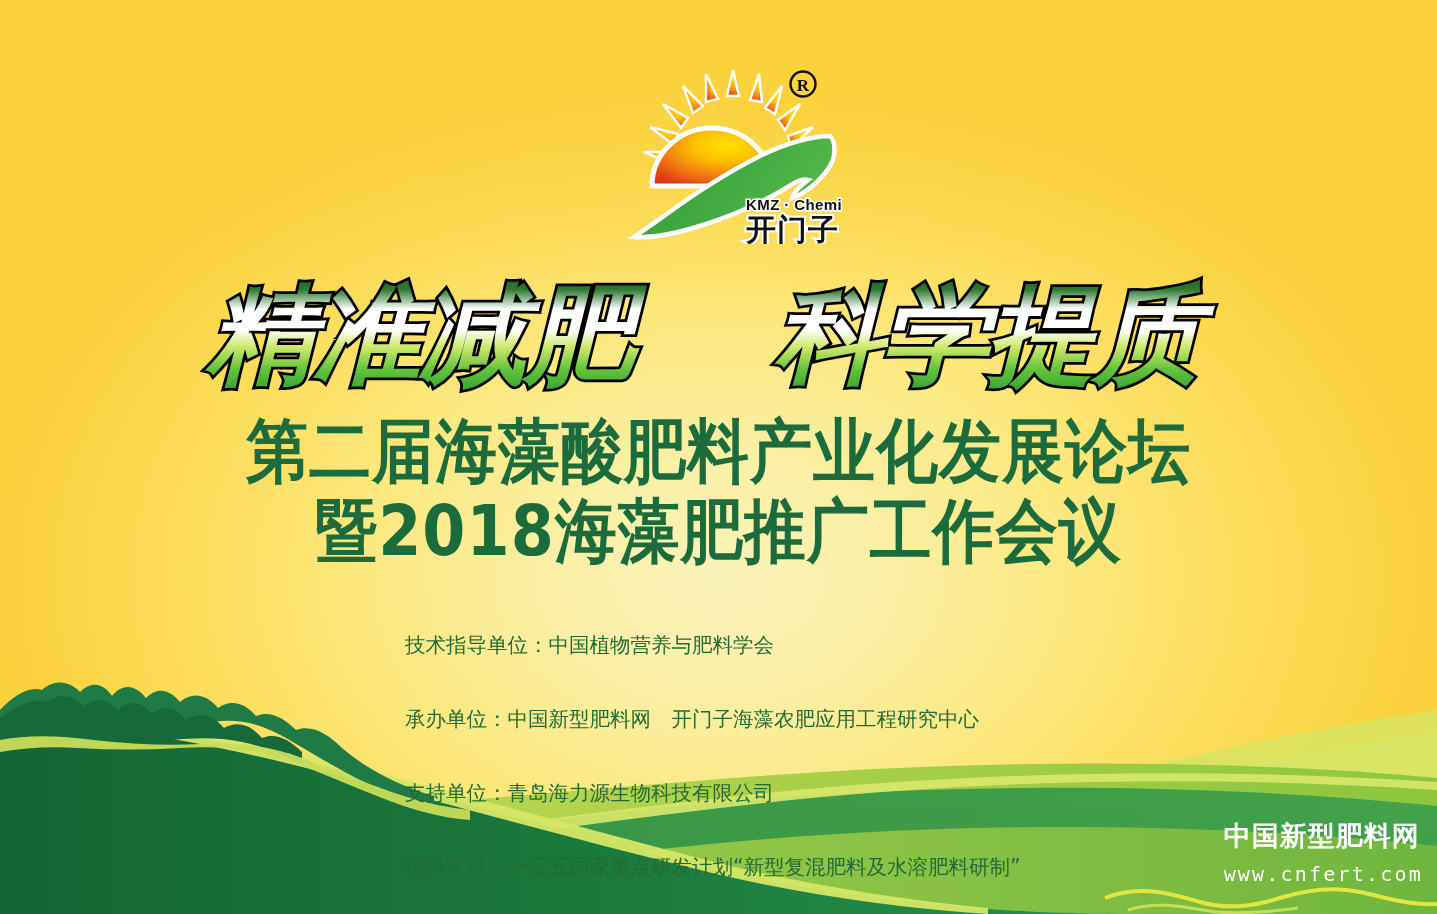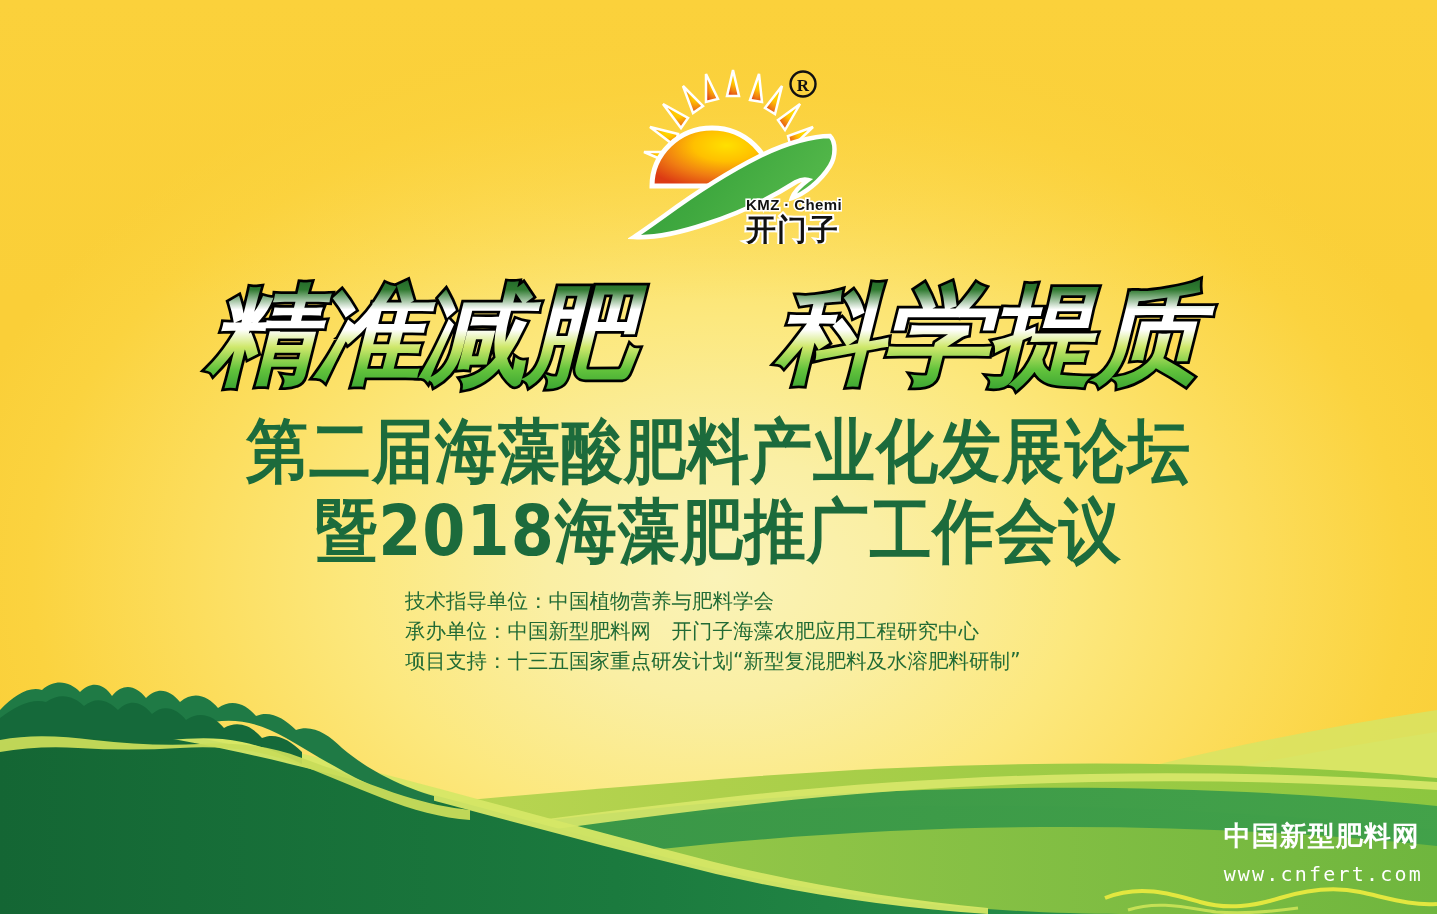--- a/index.html
+++ b/index.html
@@ -98,20 +98,21 @@
     left: 405px;
     top: 586px;
     width: 760px;
   }
   .detail-line {
     color: #216B35;
     font-size: 20.5px;
     line-height: 30px;
     white-space: nowrap;
     font-family: "DejaVu Sans", "Liberation Sans", sans-serif;
+    margin-top: 44px;
   }
 
   
   .watermark {
     position: absolute;
     right: 14px;
     bottom: 28px;
     color: #FFFFFF;
   }
   .wm-cn {
@@ -275,20 +276,21 @@
     </svg>
   </div>
 
   <div class="sub1">第二届海藻酸肥料产业化发展论坛</div>
 
   <div class="sub2">暨2018海藻肥推广工作会议</div>
 
   <div class="details">
     <div class="detail-line">技术指导单位：中国植物营养与肥料学会</div>
     <div class="detail-line">承办单位：中国新型肥料网　开门子海藻农肥应用工程研究中心</div>
+    <div class="detail-line">支持单位：青岛海力源生物科技有限公司</div>
     <div class="detail-line">项目支持：十三五国家重点研发计划“新型复混肥料及水溶肥料研制”</div>
   </div>
 
   <div class="watermark">
     <div class="wm-cn">中国新型肥料网</div>
     <div class="wm-url">www.cnfert.com</div>
   </div>
 
 </div>
 

